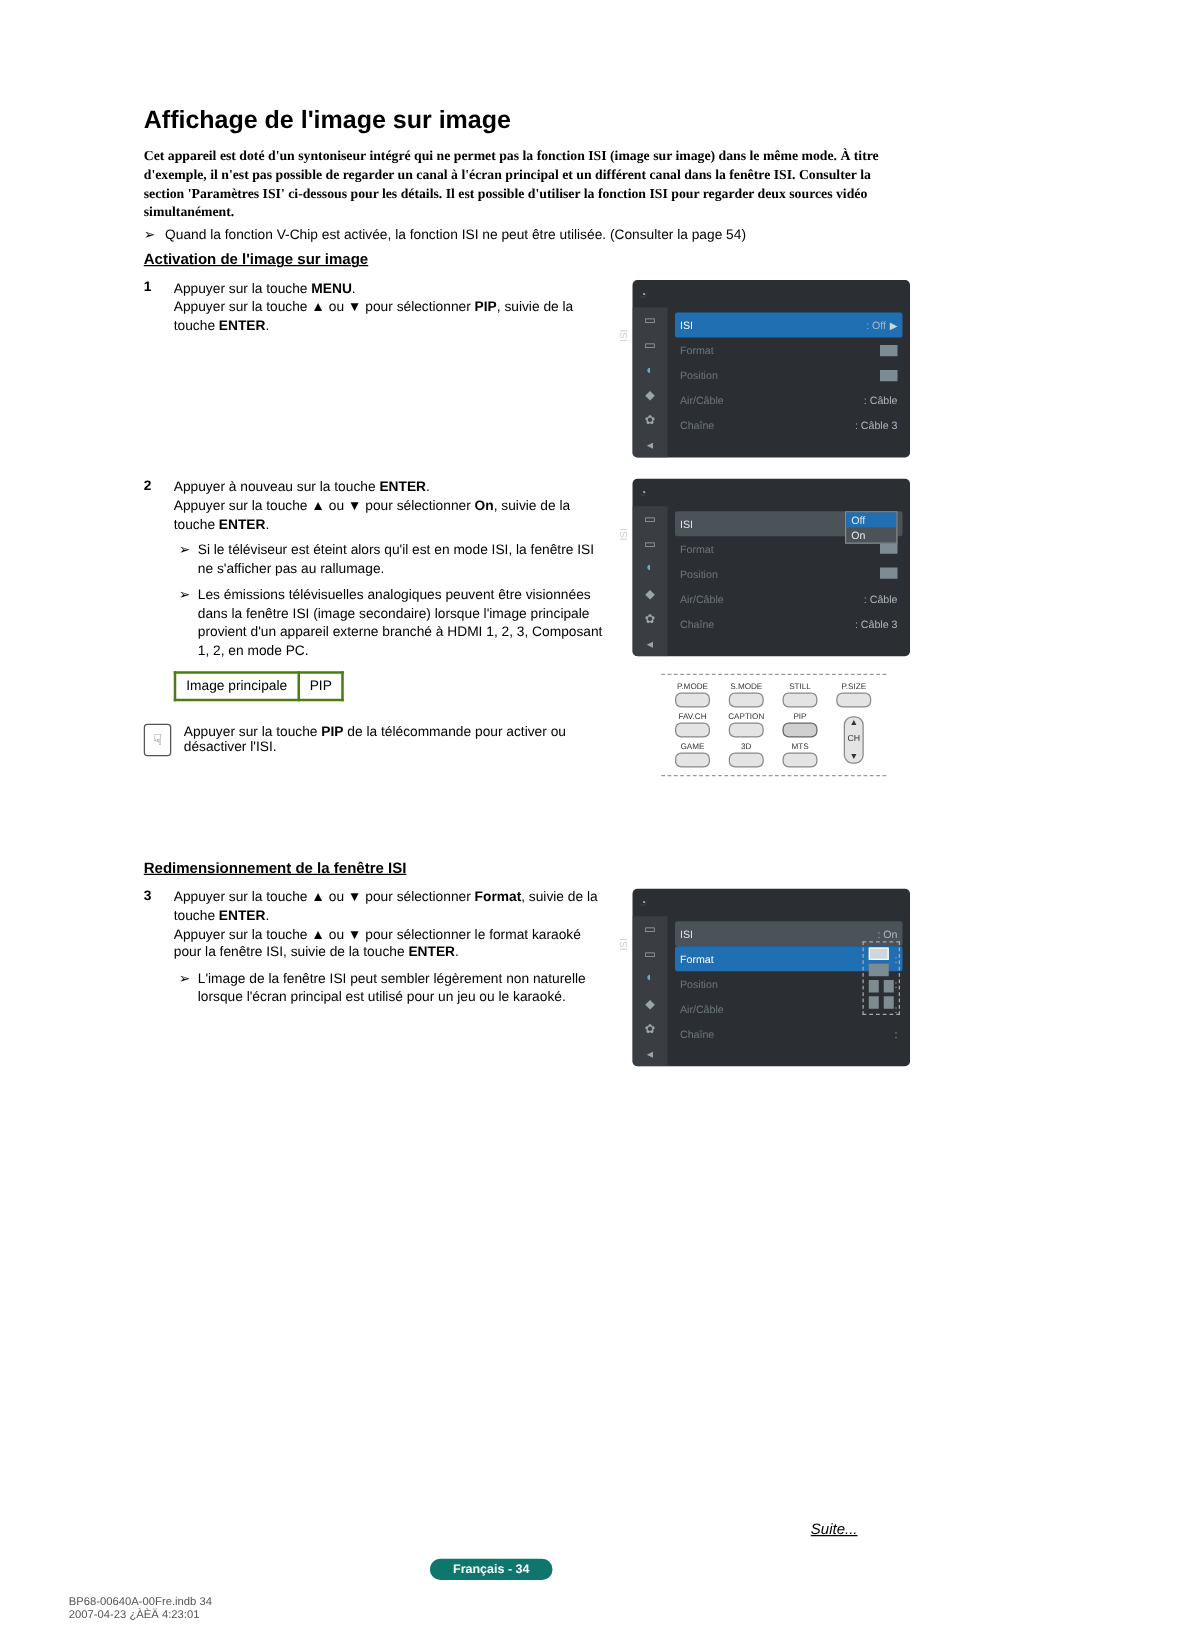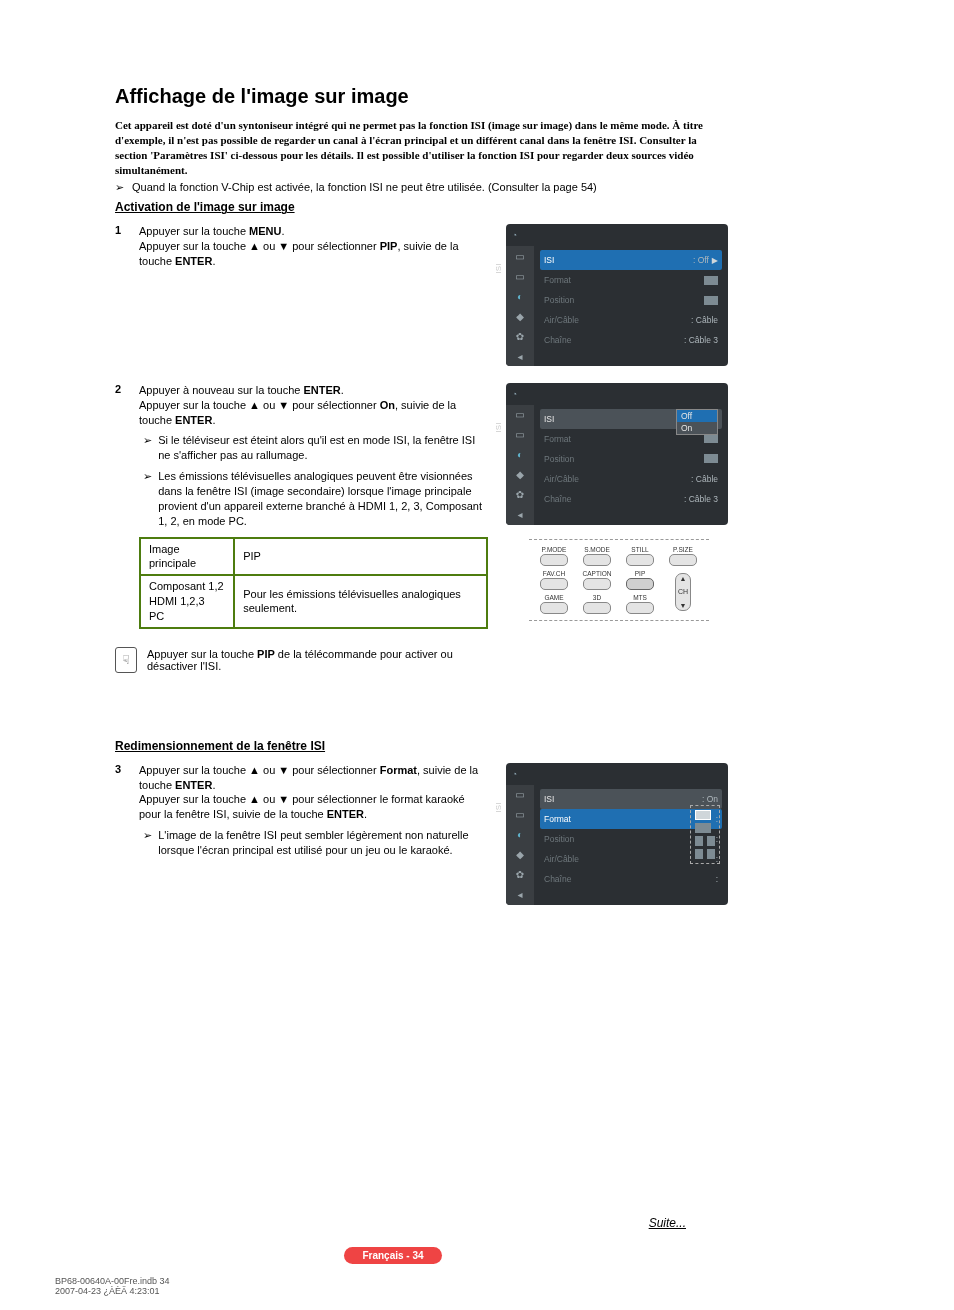--- a/index.html
+++ b/index.html
@@ -259,21 +259,21 @@
   }
   .footer {
     position: absolute;
     bottom: 46px;
     left: 0;
     right: 0;
     text-align: center;
   }
   .footer .pill {
     display: inline-block;
-    background: #ef4444;
+    background: #0f766e;
     color: #fff;
     font-size: 10px;
     font-weight: bold;
     padding: 3px 18px;
     border-radius: 11px;
   }
   .suite {
     position: absolute;
     bottom: 80px;
     right: 100px;
@@ -387,26 +387,20 @@
           <div class="sub-bullet">
             <span class="arrow">➢</span>
             <span>Les émissions télévisuelles analogiques peuvent être visionnées dans la fenêtre ISI (image secondaire) lorsque l'image principale provient d'un appareil externe branché à HDMI 1, 2, 3, Composant 1, 2, en mode PC.</span>
           </div>
 
           <table class="pip">
             <tbody>
                 <tr>
               <td>Image principale</td>
               <td>PIP</td>
-            </tr>
-            <tr>
-              <td style="white-space:pre-line;">Composant 1,2
-HDMI 1,2,3
-PC</td>
-              <td>Pour les émissions télévisuelles analogiques seulement.</td>
             </tr>
           </tbody>
             </table>
         </div>
       </div>
 
       <div class="remote-box">
         <div class="hand-icon">☟</div>
         <div>
           <span>Appuyer sur la touche </span><span class="bold">PIP</span><span> de la télécommande pour activer ou désactiver l'ISI.</span>

